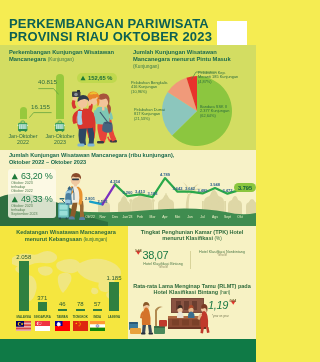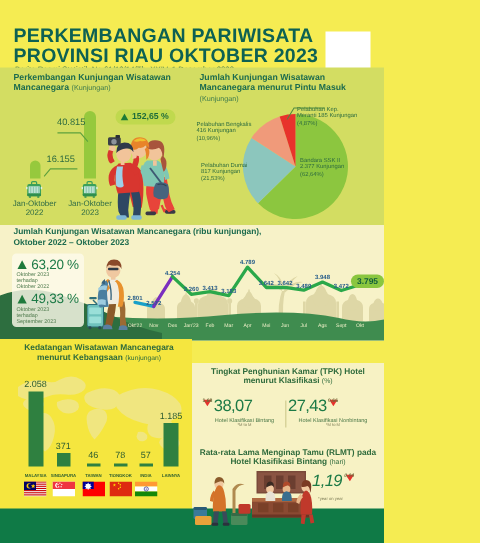--- a/index.html
+++ b/index.html
@@ -78,21 +78,21 @@
   #sec3title .u{font-weight:normal;font-size:4.5px;}
   #worldmap{left:0;top:18px;}
   #natbars{left:0;top:0;width:128px;height:113px;}
   #natflags{left:0;top:0;width:128px;height:113px;}
   .flag{}
   .b3{position:absolute;background:#2f8040;}
   .b3v{position:absolute;color:#2a5a2f;font-size:6px;text-align:center;white-space:nowrap;}
   .b3n{position:absolute;color:#33622f;font-size:2.9px;text-align:center;white-space:nowrap;font-weight:bold;letter-spacing:-0.05px;}
 
   
-  #sec4{left:128px;top:226px;width:128px;height:113px;background:#f7f2c4;overflow:hidden;margin-top:16px;}
+  #sec4{left:128px;top:226px;width:128px;height:113px;background:#f7f2c4;overflow:hidden;}
   #sec4title{left:4px;top:3px;width:120px;color:#2f6b3c;font-weight:bold;font-size:5.5px;
              line-height:6.4px;text-align:center;}
   #sec4title .u{font-weight:normal;font-size:4.6px;}
   .tpkdelta{position:absolute;color:#6b6b3a;font-size:3.6px;font-weight:bold;}
   #rlmttitle{left:4px;top:57px;width:120px;color:#2f6b3c;font-weight:bold;font-size:5.5px;
              line-height:6.4px;text-align:center;}
   .tpkrow{display:flex;align-items:flex-start;gap:1px;}
   .tpkv{color:#1c7a46;font-size:11px;letter-spacing:-0.35px;line-height:12px;}
   .dwrap{display:flex;flex-direction:column;align-items:center;padding-top:1px;}
   .tpkdelta{color:#6b6b3a;font-size:3.4px;font-weight:bold;line-height:3.6px;}
@@ -519,29 +519,20 @@
             </svg>
         </div>
         <span class="tpkv">38,07</span>
       </div>
       <div class="tpklabel2">Hotel Klasifikasi Bintang</div>
       <div class="tpknote2">*M to M</div>
     </div>
     <div class="abs" id="tpkdiv"></div>
 
     <div class="abs" id="tpk1">
-      <div class="tpkrow">
-        <span class="tpkv">27,43</span>
-        <div class="dwrap">
-          <span class="tpkdelta">0,66</span>
-          <svg width="6.5" height="5" viewBox="0 0 10 8">
-              <path d="M0.6 0.8 L9.4 0.8 L5 7.6 Z" fill="#e8322c"></path>
-            </svg>
-        </div>
-      </div>
       <div class="tpklabel2">Hotel Klasifikasi Nonbintang</div>
       <div class="tpknote2">*M to M</div>
     </div>
 
     <div class="abs" id="rlmttitle">
       <span>Rata-rata Lama Menginap Tamu (RLMT) pada Hotel Klasifikasi Bintang</span>
       <span class="u">(hari)</span>
     </div>
 
     <div class="abs" id="rlmtrow">

